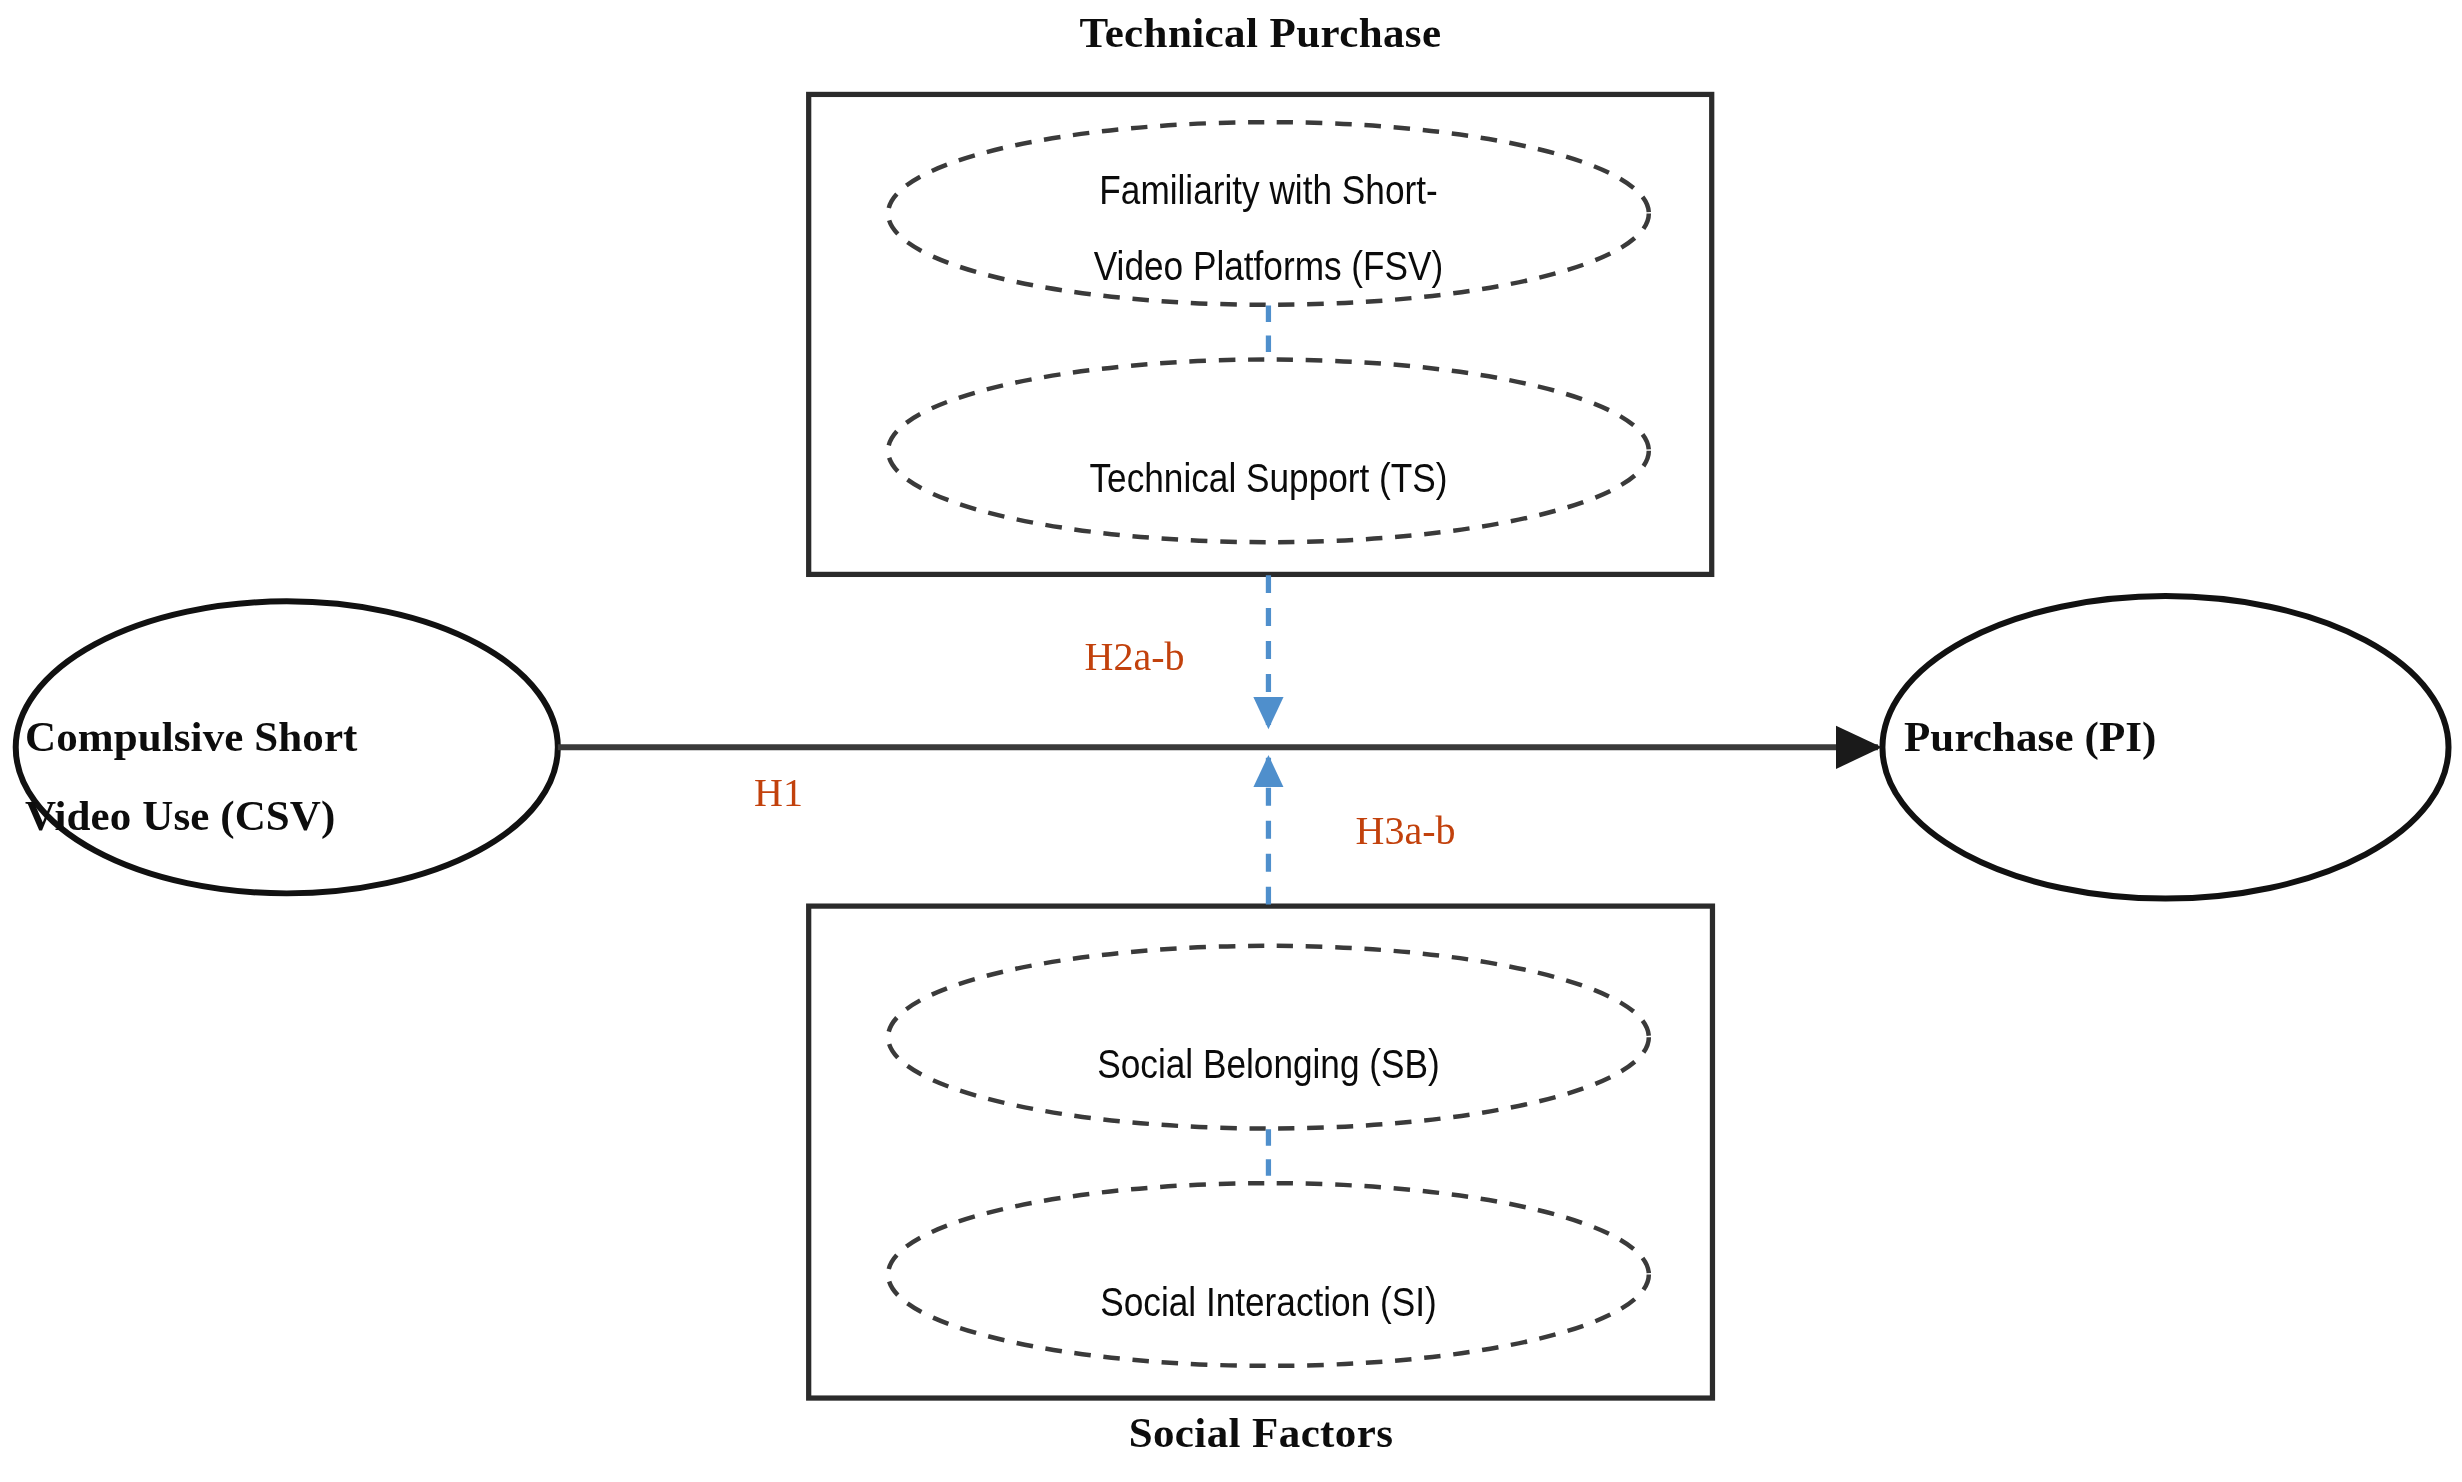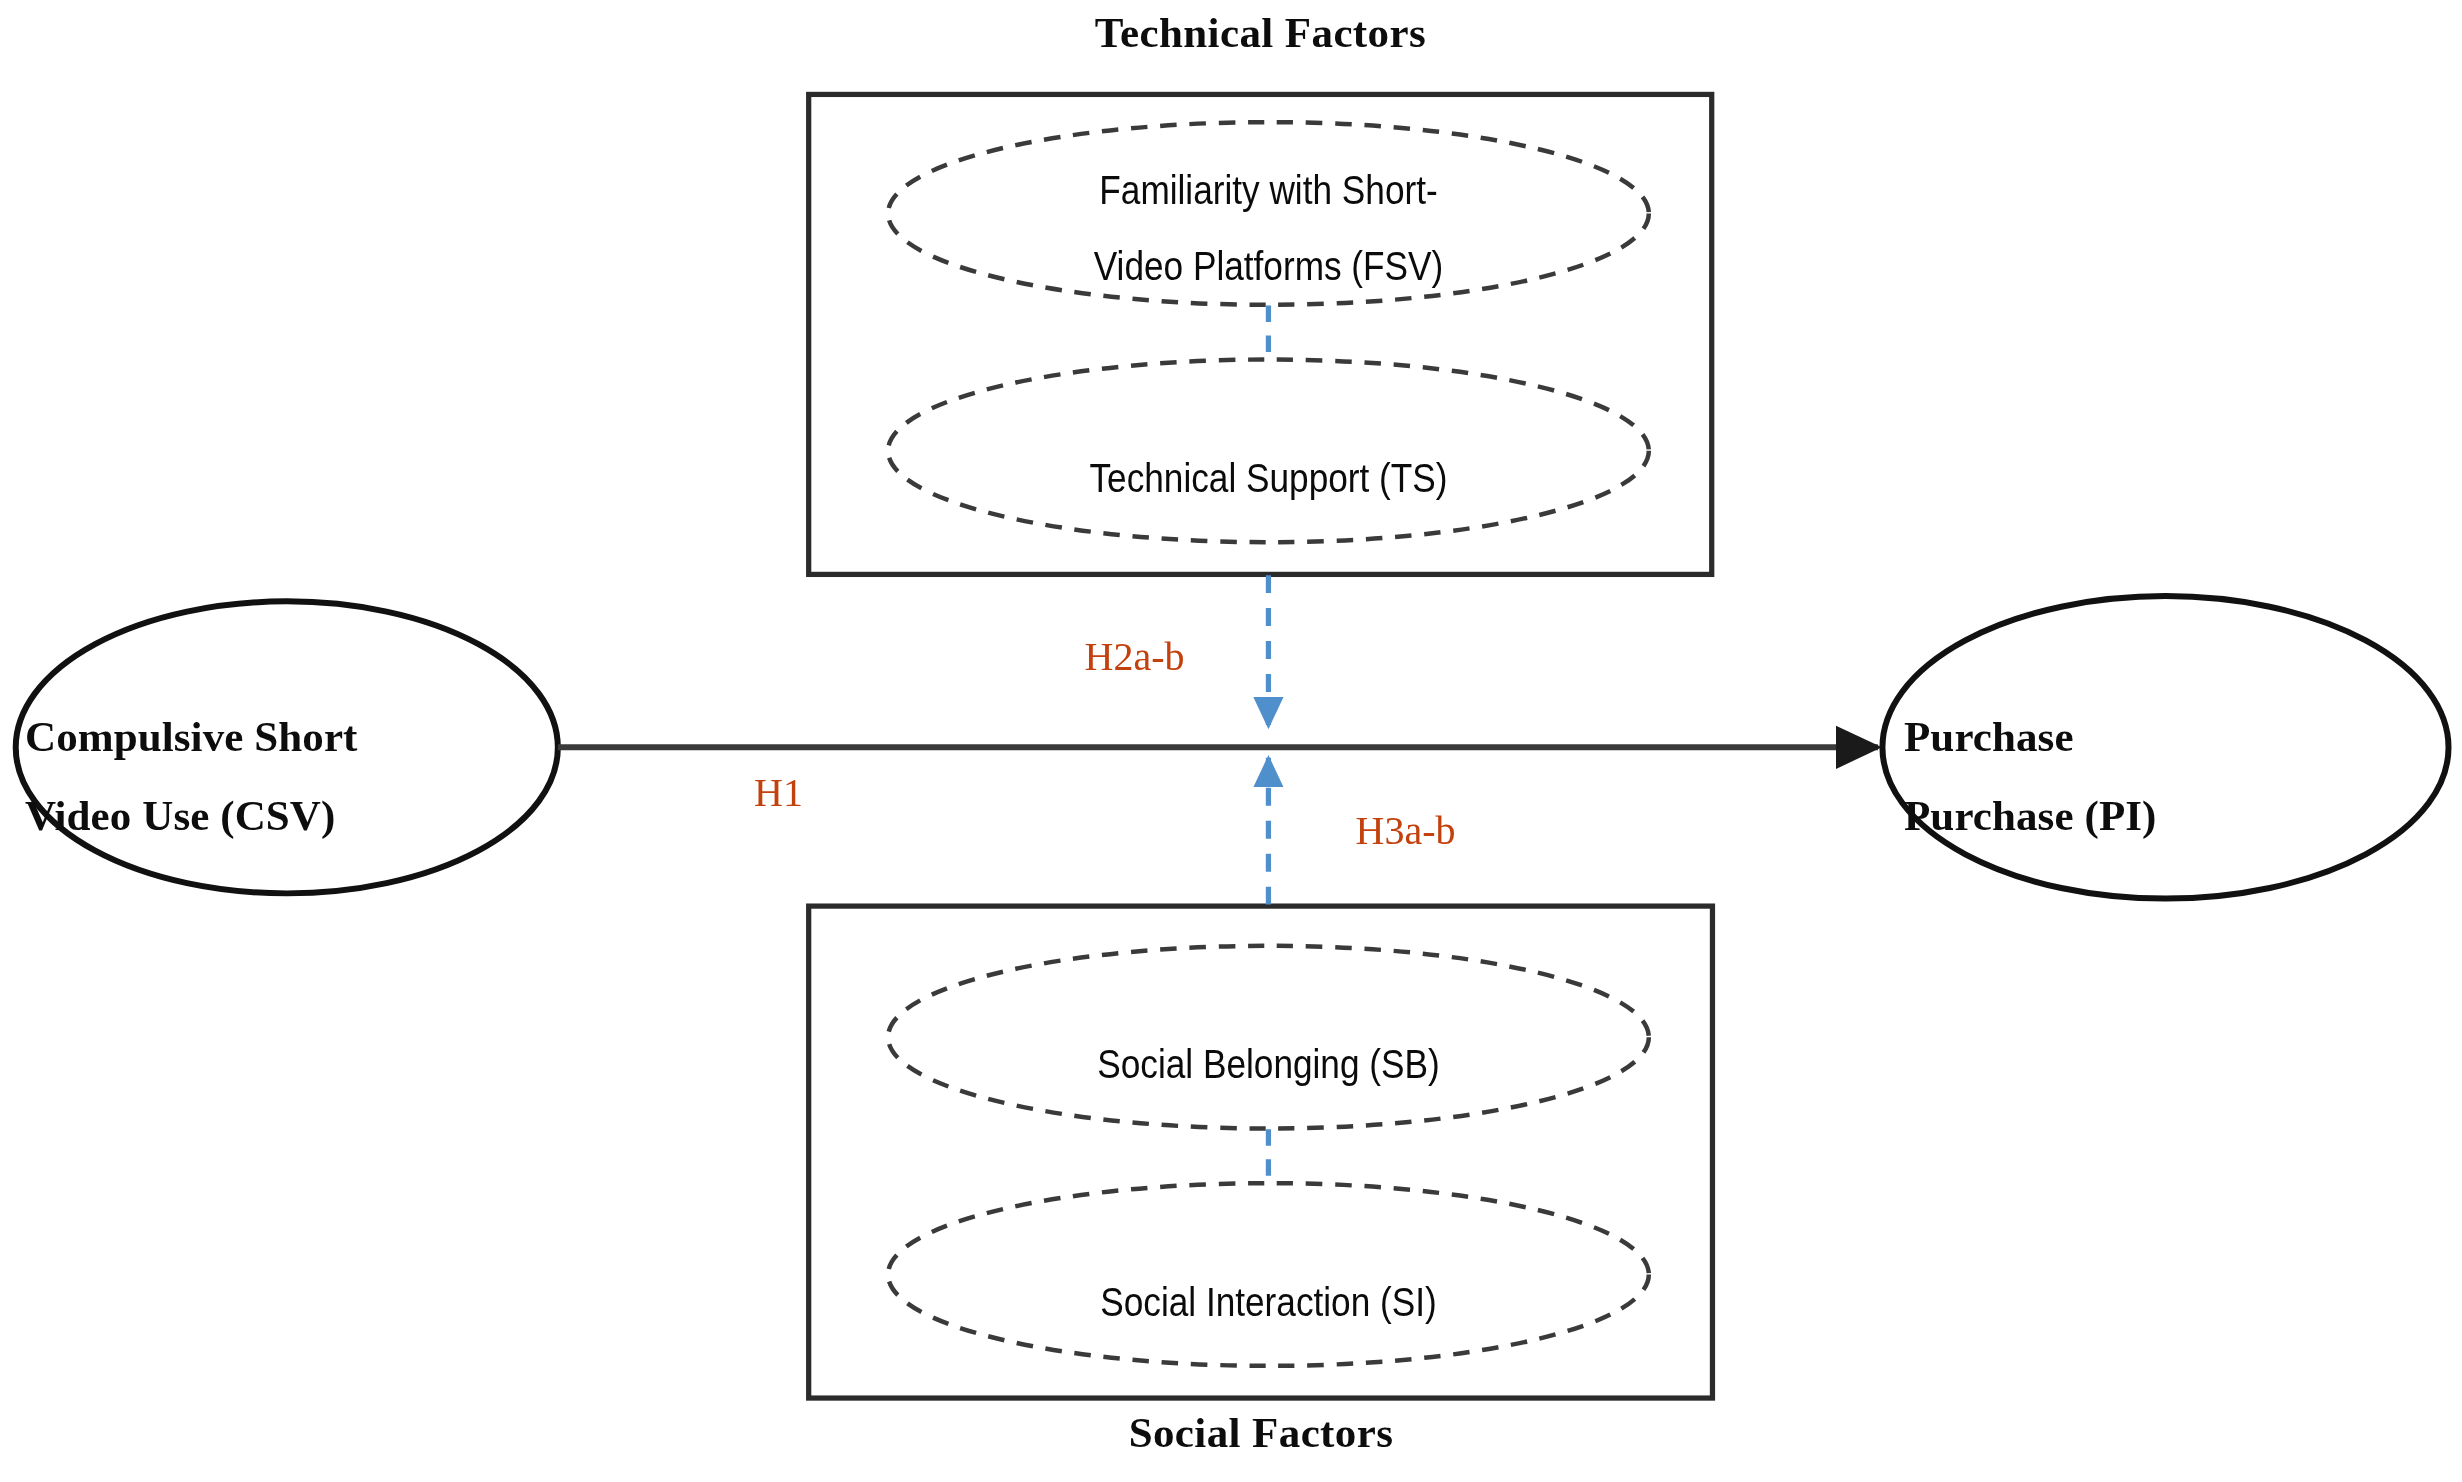--- a/index.html
+++ b/index.html
@@ -104,21 +104,21 @@
     <line x1="1694" y1="1208" x2="1694" y2="1012" stroke="#4f8fcc" stroke-width="7" stroke-dasharray="24 20" marker-end="url(#arrow-blue-up)"></line>
 
     <ellipse cx="383" cy="998" rx="362" ry="195" fill="#ffffff" stroke="#111111" stroke-width="8"></ellipse>
 
     <ellipse cx="2892" cy="998" rx="378" ry="202" fill="#ffffff" stroke="#111111" stroke-width="8"></ellipse>
 
     <line x1="745" y1="998" x2="2508" y2="998" stroke="#3a3a3a" stroke-width="8" marker-end="url(#arrow-black)"></line>
 
   </svg>
 
-  <div class="lbl section-caption" style="left:809px; top:7.5px; width:903px;">Technical Factors</div>
+  <div class="lbl section-caption" style="left:809px; top:7.5px; width:903px;">Technical Purchase</div>
 
   <div class="lbl" style="left:888px; top:139px; width:761px;">
     <div class="inner-label">Familiarity with Short-</div>
     <div class="inner-label">Video Platforms (FSV)</div>
   </div>
 
   <div class="lbl section-caption" style="left:809px; top:1408px; width:904px;">Social Factors</div>
 
   <div class="lbl" style="left:888px; top:427px; width:761px;">
     <div class="inner-label">Technical Support (TS)</div>
@@ -131,21 +131,20 @@
   <div class="lbl" style="left:888px; top:1251px; width:761px;">
     <div class="inner-label">Social Interaction (SI)</div>
   </div>
 
   <div class="lbl" style="left:25px; top:684px; width:524px;">
     <div class="node-label">Compulsive Short</div>
     <div class="node-label">Video Use (CSV)</div>
   </div>
 
   <div class="lbl" style="left:1904px; top:684px; width:524px;">
-    <div class="node-label">Purchase</div>
     <div class="node-label">Purchase (PI)</div>
   </div>
 
   <div class="lbl hyp-label" style="left:696px; top:769px; width:165px;">H1</div>
 
   <div class="lbl hyp-label" style="left:1022px; top:633px; width:225px;">H2a-b</div>
 
   <div class="lbl hyp-label" style="left:1293px; top:807px; width:225px;">H3a-b</div>
 
 </div>

